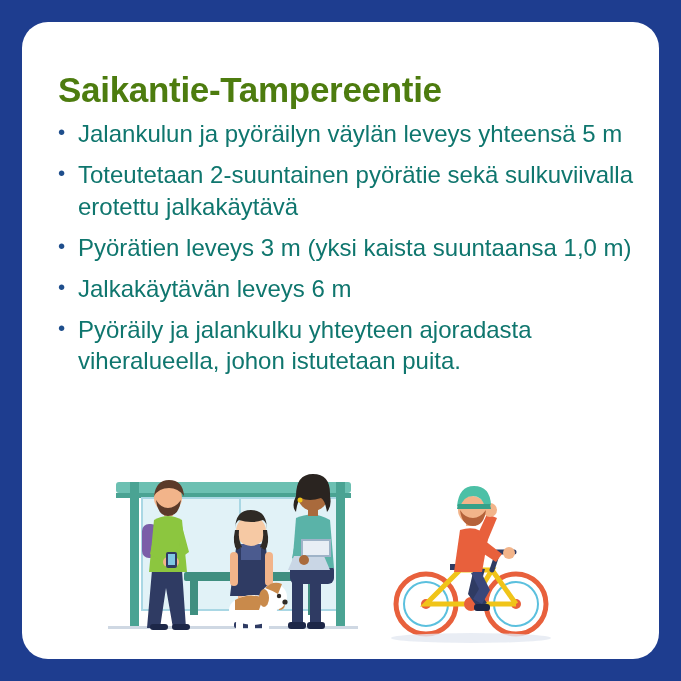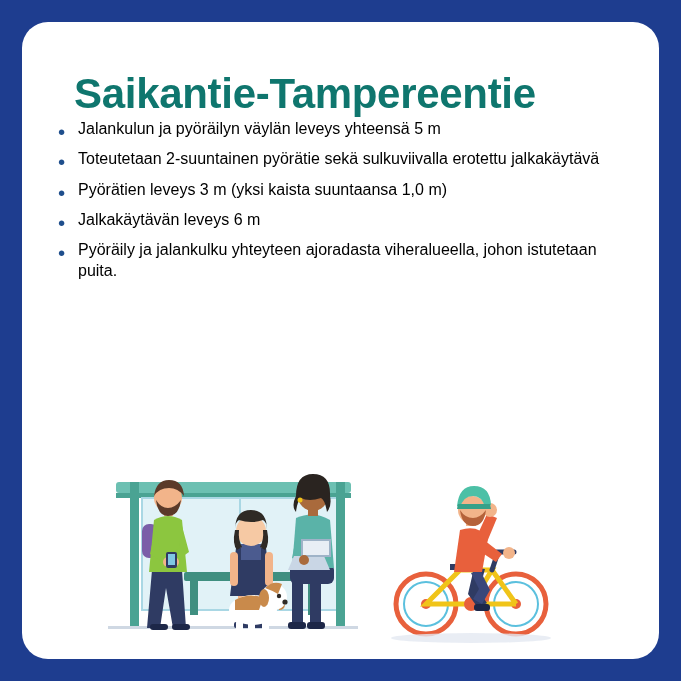--- a/index.html
+++ b/index.html
@@ -19,43 +19,43 @@
     top: 22px;
     width: 637px;
     height: 637px;
     background: #ffffff;
     border-radius: 26px;
     box-sizing: border-box;
     overflow: hidden;
   }
   .title {
     position: absolute;
-    left: 52px;
+    left: 36px;
     top: 48px;
-    font-size: 42px;
+    font-size: 35px;
     font-weight: bold;
-    color: #0f766e;
+    color: #4d7c0f;
     letter-spacing: -0.3px;
   }
   .bullets {
     position: absolute;
     left: 28px;
     top: 96px;
     width: 590px;
     list-style: none;
     margin: 0;
     padding: 0;
   }
   .bullets li {
     position: relative;
     padding-left: 28px;
     margin-bottom: 9px;
-    font-size: 16px;
+    font-size: 24px;
     line-height: 1.33;
-    color: #000000;
+    color: #0f766e;
   }
   .bullets li::before {
     content: "\2022";
     position: absolute;
     left: 8px;
     top: 0;
     color: #1e4e8c;
     font-size: 20.5px;
   }
   .illustration {

